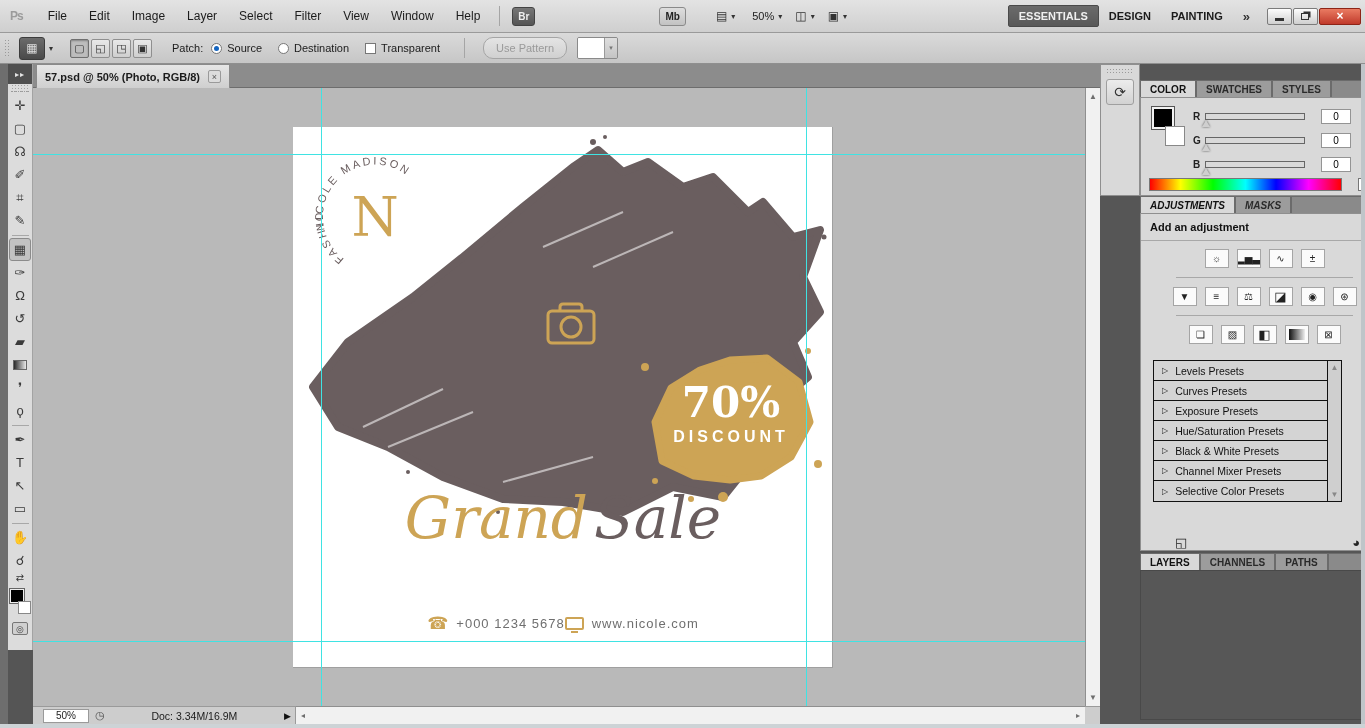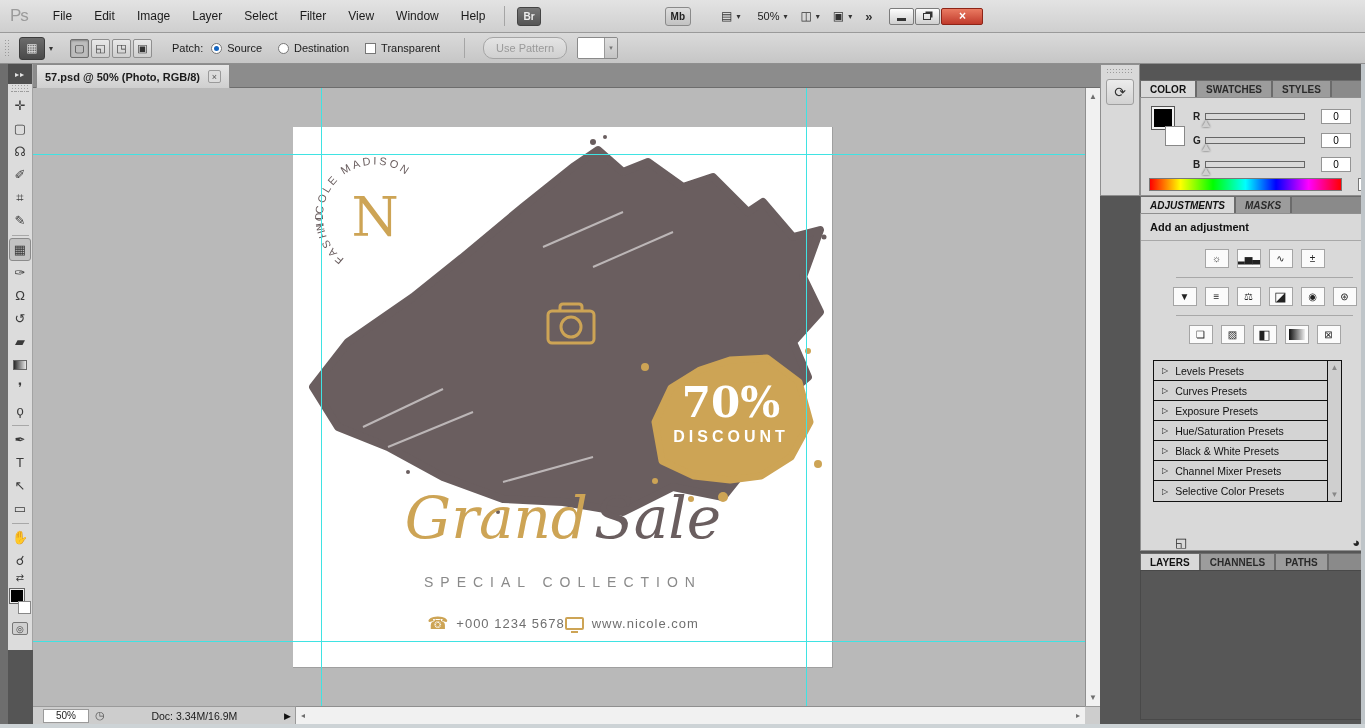--- a/index.html
+++ b/index.html
@@ -3,21 +3,21 @@
 <meta charset="utf-8">
 <style>
   * { margin:0; padding:0; box-sizing:border-box; }
   html,body { width:1365px; height:728px; overflow:hidden; }
   body { font-family:"Liberation Sans", sans-serif; background:#535353; position:relative; }
 
   
   .titlebar { position:absolute; left:0; top:0; width:1365px; height:33px;
     background:linear-gradient(#e3e3e3,#cfcfcf); border-bottom:1px solid #9a9a9a;
     display:flex; align-items:center; }
-  .ps-logo { font-size:17px; font-weight:normal; color:#9b9b9b; margin:0 14px 0 10px; letter-spacing:-1px; }
+  .ps-logo { font-size:12px; font-weight:bold; color:#9b9b9b; margin:0 14px 0 10px; letter-spacing:-1px; }
   .menus { display:flex; align-items:flex-end; }
   .menu-item { font-size:12px; color:#1b1b1b; padding:6px 11px; cursor:default; }
   .tb-sep { width:1px; height:20px; background:#a5a5a5; margin:0 8px; }
   .tb-btn { font-size:10px; font-weight:bold; border:1px solid #8a8a8a; border-radius:3px;
     padding:3px 5px; margin:0 4px; color:#222; background:linear-gradient(#dedede,#c2c2c2); }
   .tb-btn.dark { background:linear-gradient(#777,#555); color:#eee; border-color:#444; }
   .tb-ico { font-size:12px; color:#333; margin-left:10px; }
   .dd { font-size:8px; color:#333; margin:0 3px 0 4px; }
   .tb-zoom { font-size:11px; color:#222; margin-left:14px; }
   .workspaces { margin-left:auto; display:flex; align-items:center; }
@@ -222,20 +222,26 @@
   <span class="tb-btn dark" data-name="launch-bridge-button">Br</span>
   <span class="tb-btn" style="margin-left:120px;" data-name="launch-mini-bridge-button">Mb</span>
   <span class="tb-ico" style="margin-left:26px;" data-name="view-extras-icon">▤</span>
   <span class="dd" data-name="view-extras-dropdown-icon">▾</span>
   <span class="tb-zoom" data-name="zoom-level-control">50%</span>
   <span class="dd" data-name="zoom-dropdown-icon">▾</span>
   <span class="tb-ico" data-name="arrange-documents-icon">◫</span>
   <span class="dd" data-name="arrange-documents-dropdown-icon">▾</span>
   <span class="tb-ico" data-name="screen-mode-icon">▣</span>
   <span class="dd" data-name="screen-mode-dropdown-icon">▾</span>
+  <div class="workspaces" data-name="workspace-switcher">
+
+  <span class="ws-item active" data-name="workspace-essentials">ESSENTIALS</span>
+      <span class="ws-item" data-name="workspace-design">DESIGN</span>
+      <span class="ws-item" data-name="workspace-painting">PAINTING</span>
+    </div>
   <span class="ws-overflow" data-name="workspace-overflow-icon">»</span>
   <div class="win-controls" data-name="window-controls">
     <span class="win-btn" data-name="minimize-button">
         <span class="minbar" data-name="minimize-icon"></span>
       </span>
     <span class="win-btn" data-name="restore-button">
         <span class="rest" data-name="restore-icon"></span>
       </span>
     <span class="win-btn close" data-name="close-button">×</span>
   </div>
@@ -419,21 +425,20 @@
     </svg>
 
     <div class="badge-text" data-name="discount-badge">
       <div class="badge-pct" data-name="discount-percent">70%</div>
       <div class="badge-label" data-name="discount-label">DISCOUNT</div>
     </div>
 
     <div class="headline" data-name="headline">
       <span class="hl-1" data-name="headline-word-grand">Grand</span><span class="hl-2" data-name="headline-word-sale">Sale</span>
     </div>
-    <div class="subtitle" data-name="subtitle">SPECIAL COLLECTION</div>
 
     <div class="contact" data-name="contact-row">
       <span class="phone-group" data-name="phone-group">
         <span class="phone-icon" data-name="phone-icon">☎</span>
         <span data-name="phone-number">+000 1234 5678</span>
       </span>
       <span class="web-group" data-name="website-group">
         <span class="monitor-icon" data-name="monitor-icon"></span>
         <span data-name="website-url">www.nicole.com</span>
       </span>

